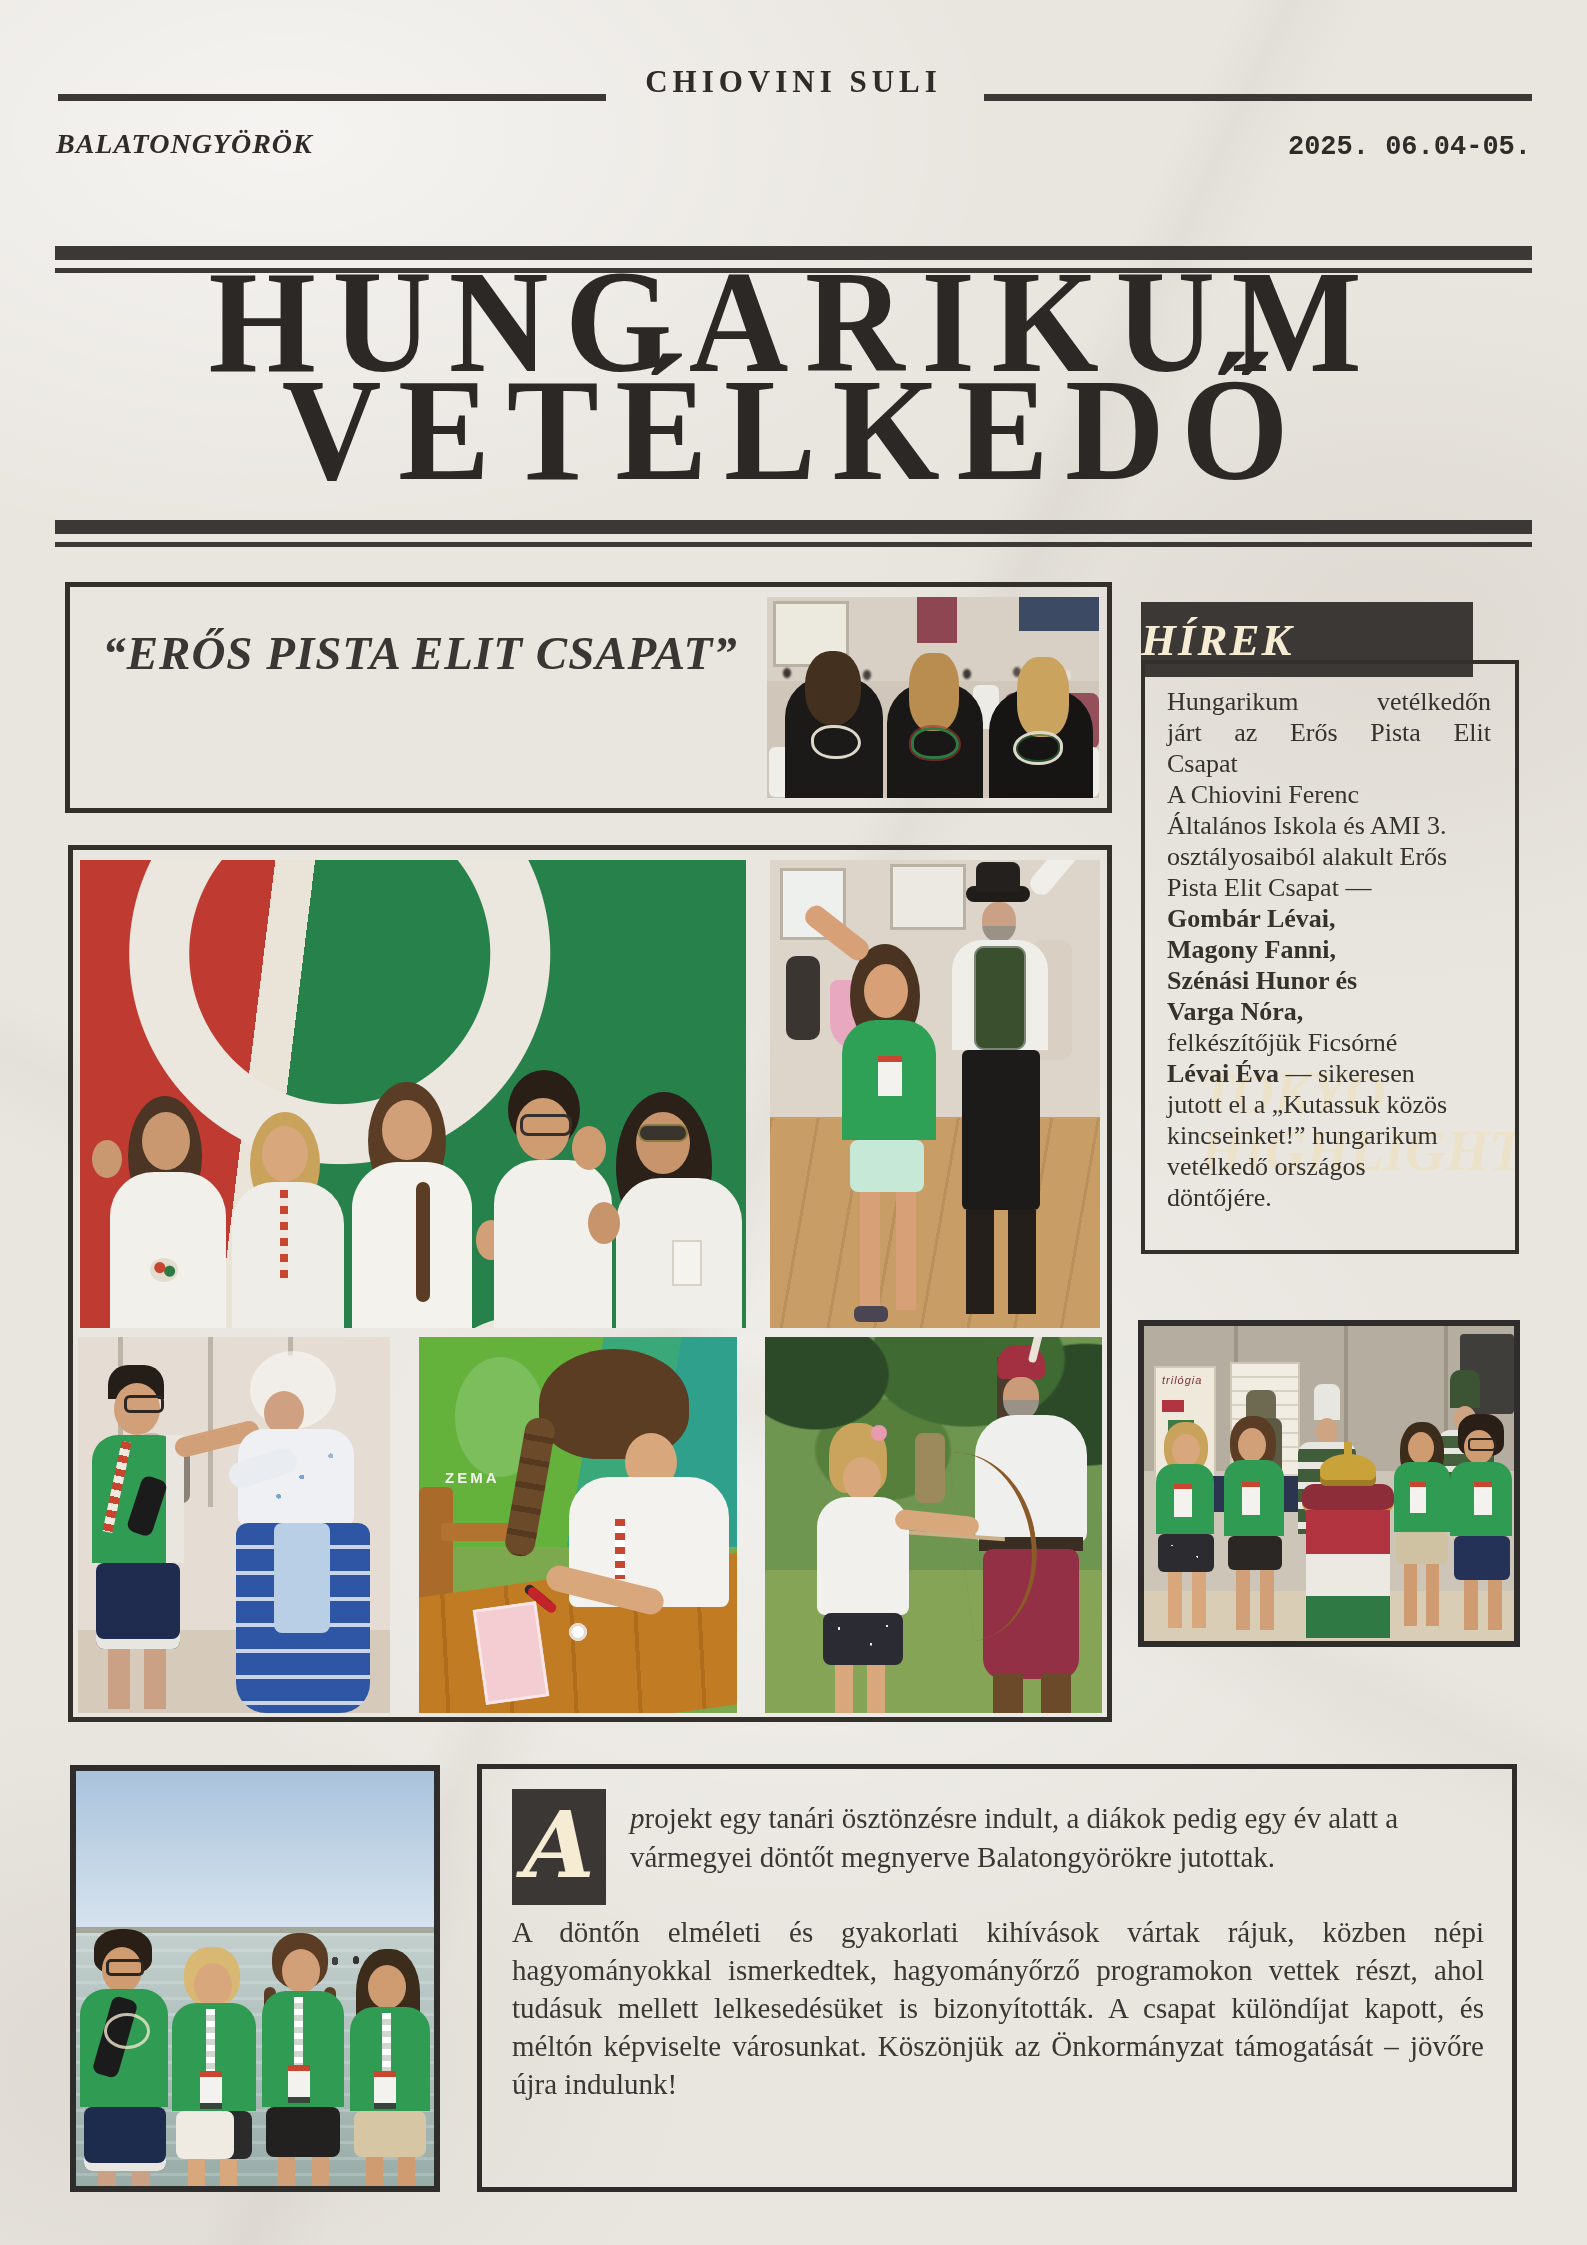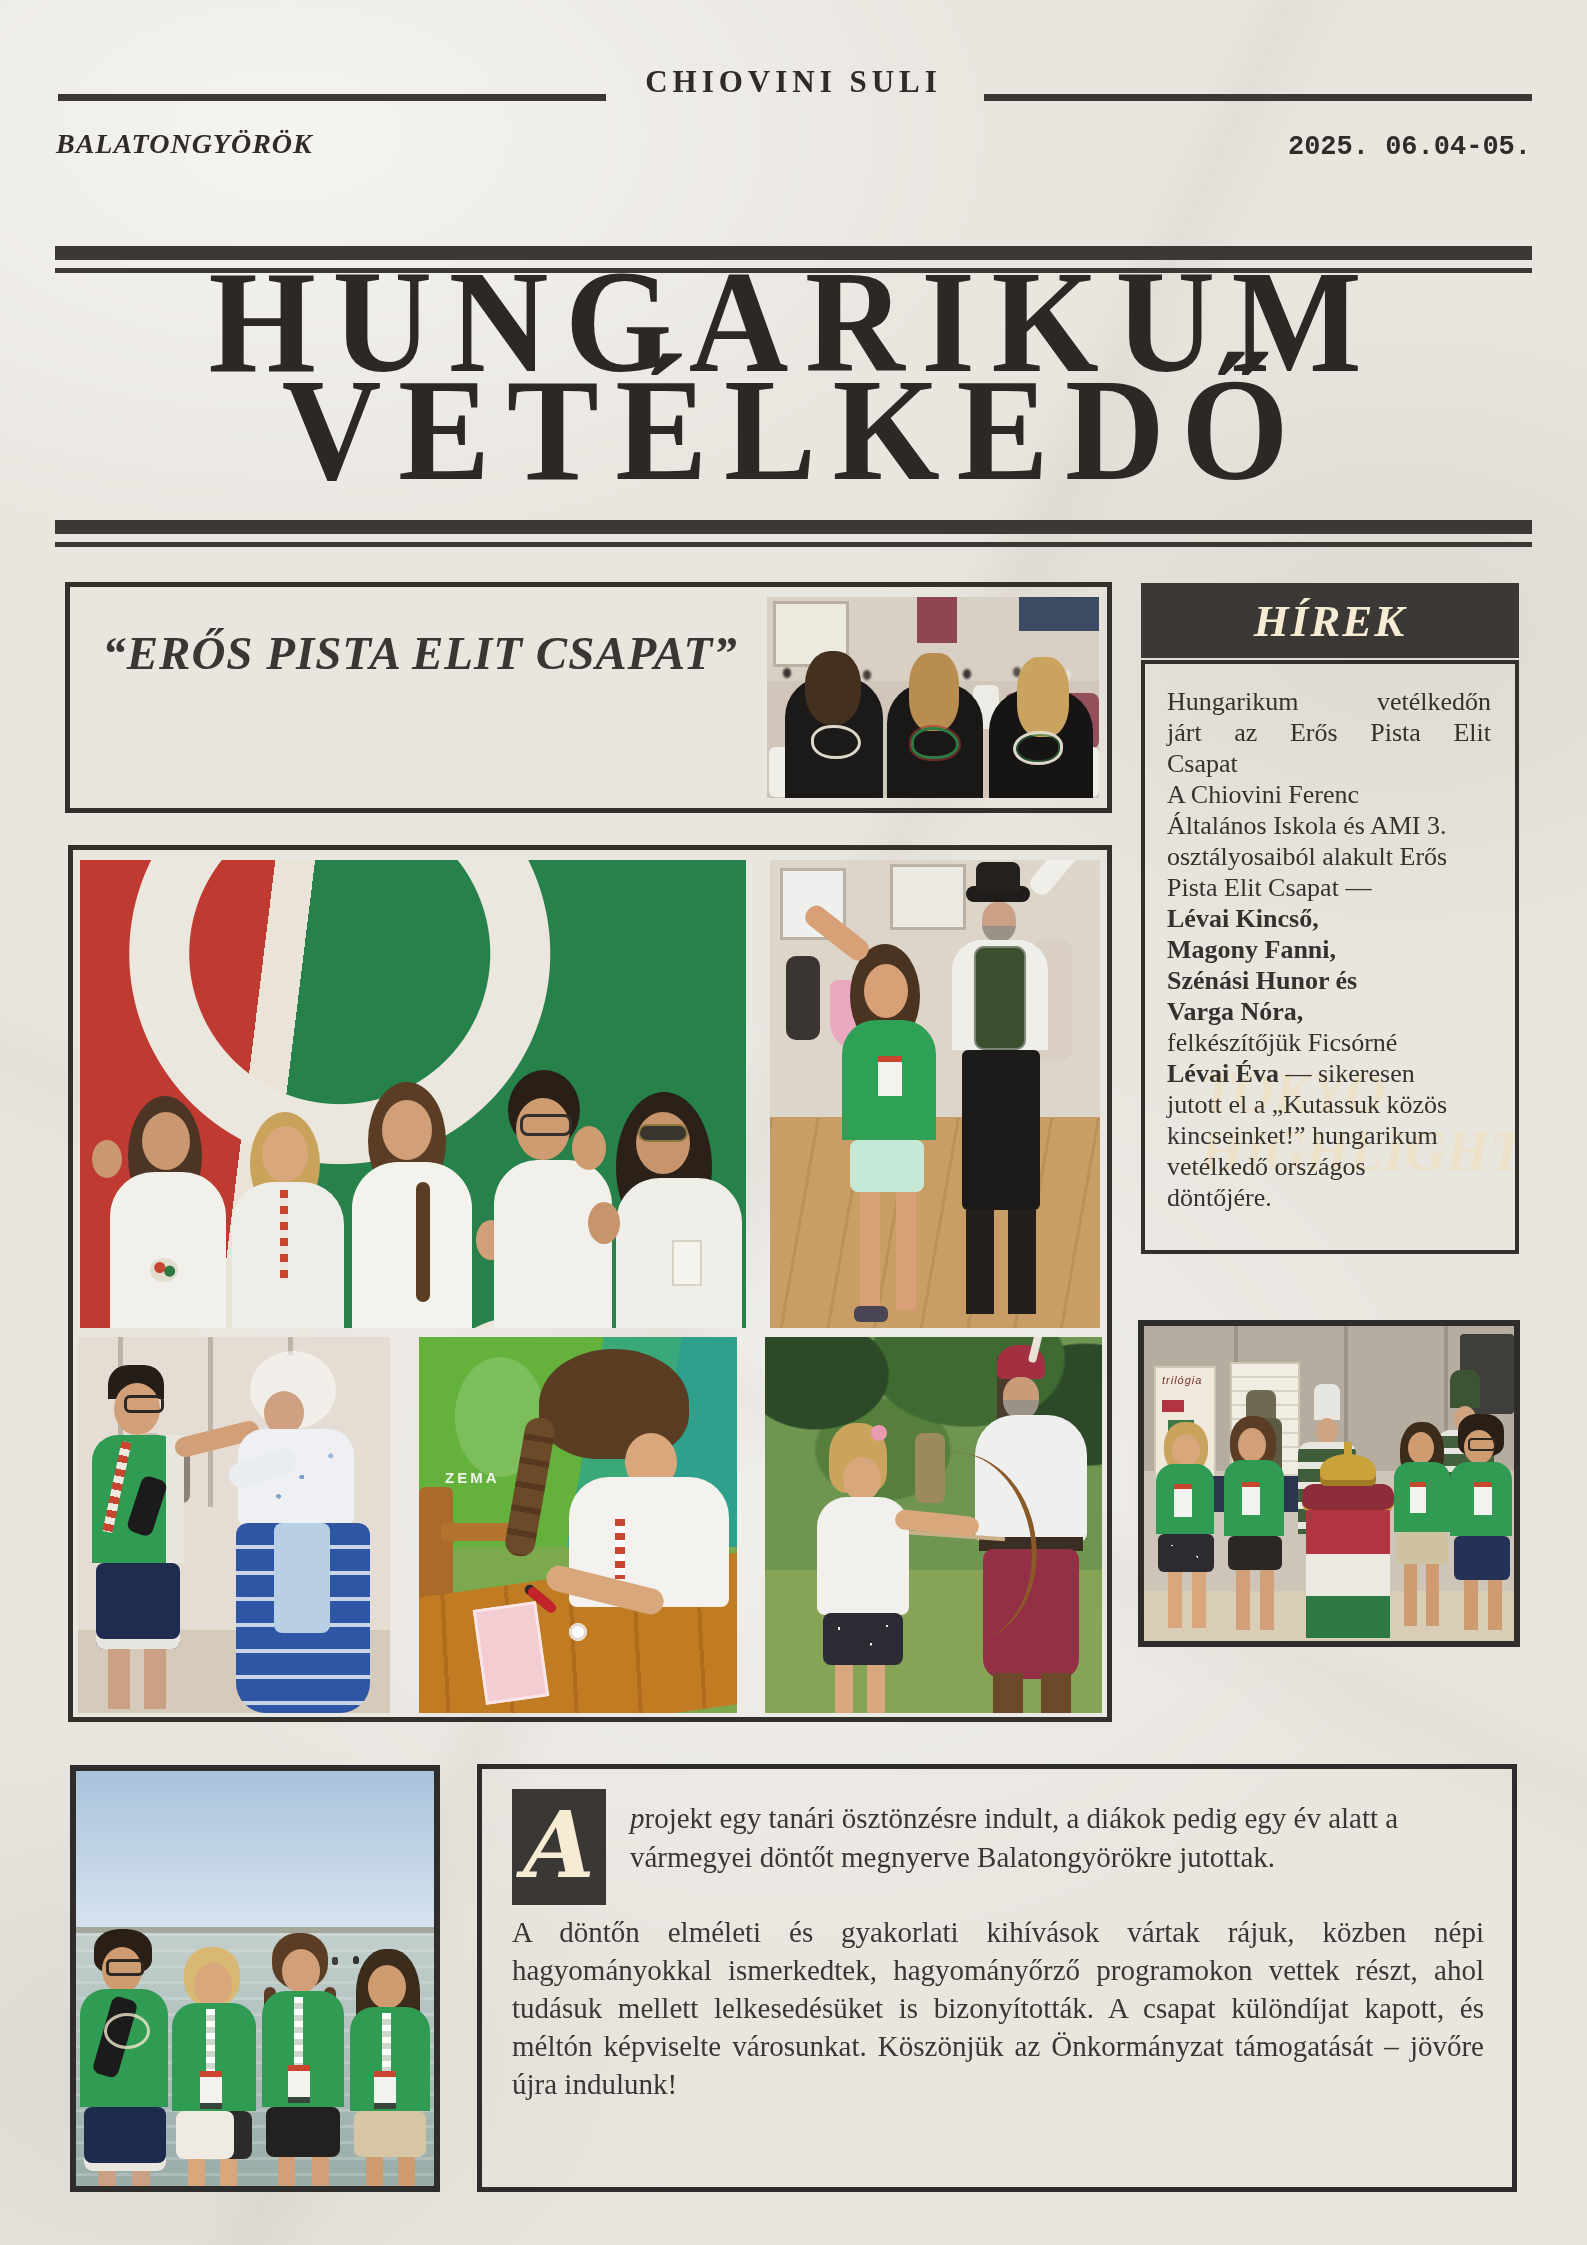--- a/index.html
+++ b/index.html
@@ -21,21 +21,21 @@
   .masthead-loc{position:absolute;left:56px;top:128px;font-size:28px;font-weight:700;font-style:italic;letter-spacing:1px;color:#2f2b28;}
   .masthead-date{position:absolute;right:56px;top:132px;font-size:27px;font-weight:700;color:#2f2b28;font-family:Liberation Mono, monospace;}
   .event{position:absolute;top:104px;left:0;width:100%;text-align:center;color:#2c2825;}
   .event .star{display:inline-block;font-family:"DejaVu Sans",sans-serif;font-size:44px;vertical-align:22px;}
   .event .star.l{margin-right:20px;}
   .event-text{display:inline-block;font-family:"DejaVu Serif",serif;font-weight:700;font-size:58px;letter-spacing:3px;transform:scaleY(1.35);transform-origin:top center;text-shadow:0 0 1px #2c2825;}
   .headline{position:absolute;top:268px;left:0;width:100%;text-align:center;font-weight:700;color:#2b2825;}
   .headline div{font-size:138px;line-height:108px;letter-spacing:0.12em;transform:scaleY(1.06);transform-origin:center;}
   .qbox{position:absolute;left:65px;top:582px;width:1037px;height:221px;border:5px solid #33302c;}
   .qtext{position:absolute;left:20px;top:36px;width:660px;text-align:center;font-size:47px;line-height:1.3;font-weight:700;font-style:italic;letter-spacing:1px;color:#3a3633;}
-  .sb-head{position:absolute;left:1141px;top:583px;width:378px;height:75px;background:#3b3835;display:flex;align-items:center;justify-content:center;}
+  .sb-head{position:absolute;left:1141px;top:602px;width:332px;height:75px;background:#3b3835;display:flex;align-items:center;justify-content:flex-start;}
   .sb-head span{font-size:45px;font-weight:700;font-style:italic;letter-spacing:2px;color:#f6ecd4;}
   .sb-body{position:absolute;left:1141px;top:660px;width:370px;height:586px;border:4px solid #33302c;overflow:hidden;}
   .sb-text{position:absolute;left:22px;top:22px;width:324px;font-family:"Liberation Serif",serif;font-size:26px;line-height:31px;color:#35312d;z-index:1;}
   .sb-text .stretch{text-align:justify;text-align-last:justify;}
   .watermark{position:absolute;left:55px;top:400px;z-index:0;font-style:italic;font-weight:700;font-size:56px;line-height:58px;color:#f0ddb7;opacity:.55;white-space:nowrap;font-family:Liberation Serif, serif;}
   .collage{position:absolute;left:68px;top:845px;width:1034px;height:867px;border:5px solid #33302c;}
   .ph{position:absolute;overflow:hidden;}
   .txtbox{position:absolute;left:477px;top:1764px;width:1030px;height:418px;border:5px solid #2f2d2b;}
   .txt-inner{position:absolute;left:30px;top:16px;width:972px;font-family:"Liberation Serif",serif;color:#3a3633;}
   .dropcap{float:left;width:94px;height:116px;background:#3a3734;margin:4px 24px 8px 0;text-align:center;}
@@ -100,21 +100,21 @@
       <div>HIGHLIGHTS</div>
     </div>
     <div class="sb-text">
         <div class="stretch"><span>Hungarikum vetélkedőn</span></div>
         <div class="stretch"><span>járt az Erős Pista Elit</span></div>
         <div><span>Csapat</span></div>
         <div><span>A Chiovini Ferenc</span></div>
         <div><span>Általános Iskola és AMI 3.</span></div>
         <div><span>osztályosaiból alakult Erős</span></div>
         <div><span>Pista Elit Csapat —</span></div>
-        <div><span style="font-weight: 700;">Lévai Kincső,</span></div>
+        <div><span style="font-weight: 700;">Gombár Lévai,</span></div>
         <div><span style="font-weight: 700;">Magony Fanni,</span></div>
         <div><span style="font-weight: 700;">Szénási Hunor és</span></div>
         <div><span style="font-weight: 700;">Varga Nóra,</span></div>
         <div><span style="font-weight: 400;">felkészítőjük Ficsórné</span></div>
         <div><span style="font-weight: 700;">Lévai Éva</span><span> — sikeresen</span></div>
         <div><span>jutott el a „Kutassuk közös</span></div>
         <div><span>kincseinket!” hungarikum</span></div>
         <div><span>vetélkedő országos</span></div>
         <div><span>döntőjére.</span></div>
       </div>

